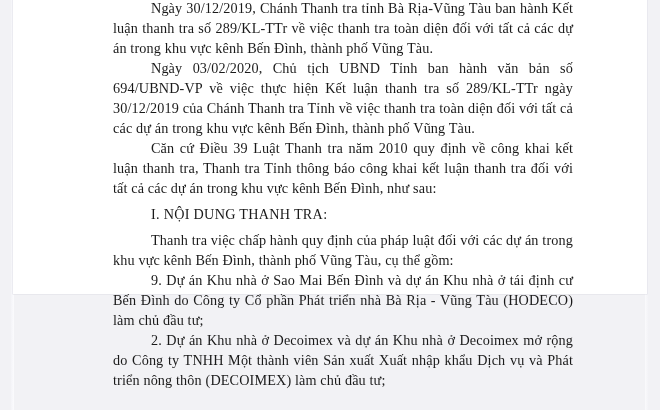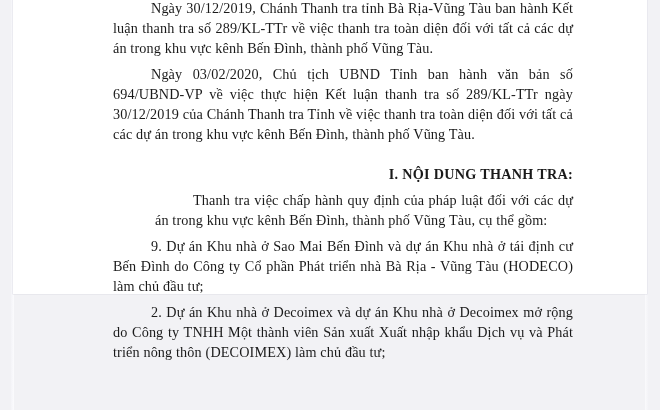--- a/index.html
+++ b/index.html
@@ -53,49 +53,49 @@
     font-size: 14.2px;
     line-height: 20px;
     letter-spacing: 0.01em;
   }
   .para {
     margin: 0;
     text-indent: 38px;
     padding: 0;
   }
   .para + .para {
-    margin-top: 6px;
+    margin-top: 0;
   }
   .para.heading {
-    font-weight: bold;
-    text-align: right;
+    font-weight: normal;
+    text-align: left;
     letter-spacing: 0.02em;
-    margin-top: 20px;
+    margin-top: 6px;
   }
   .para.heading + .para {
     margin-top: 6px;
-    margin-left: 42px;
   }
 </style>
 </head>
 <body>
 
 <div class="screenshot">
 
   <div class="page-edge-left"></div>
   <div class="page-edge-right"></div>
 
   <div class="page-sheet">
 
     <div class="doc-body">
 
       <p class="para">Ngày 30/12/2019, Chánh Thanh tra tỉnh Bà Rịa-Vũng Tàu ban hành Kết luận thanh tra số 289/KL-TTr về việc thanh tra toàn diện đối với tất cả các dự án trong khu vực kênh Bến Đình, thành phố Vũng Tàu.</p>
 
       <p class="para">Ngày 03/02/2020, Chủ tịch UBND Tỉnh ban hành văn bản số 694/UBND-VP về việc thực hiện Kết luận thanh tra số 289/KL-TTr ngày 30/12/2019 của Chánh Thanh tra Tỉnh về việc thanh tra toàn diện đối với tất cả các dự án trong khu vực kênh Bến Đình, thành phố Vũng Tàu.</p>
 
+      <p class="para">Căn cứ Điều 39 Luật Thanh tra năm 2010 quy định về công khai kết luận thanh tra, Thanh tra Tỉnh thông báo công khai kết luận thanh tra đối với tất cả các dự án trong khu vực kênh Bến Đình, như sau:</p>
 
       <p class="para heading">I. NỘI DUNG THANH TRA:</p>
 
       <p class="para">Thanh tra việc chấp hành quy định của pháp luật đối với các dự án trong khu vực kênh Bến Đình, thành phố Vũng Tàu, cụ thể gồm:</p>
 
       <p class="para">9. Dự án Khu nhà ở Sao Mai Bến Đình và dự án Khu nhà ở tái định cư Bến Đình do Công ty Cổ phần Phát triển nhà Bà Rịa - Vũng Tàu (HODECO) làm chủ đầu tư;</p>
 
       <p class="para">2. Dự án Khu nhà ở Decoimex và dự án Khu nhà ở Decoimex mở rộng do Công ty TNHH Một thành viên Sản xuất Xuất nhập khẩu Dịch vụ và Phát triển nông thôn (DECOIMEX) làm chủ đầu tư;</p>
 
     </div>

